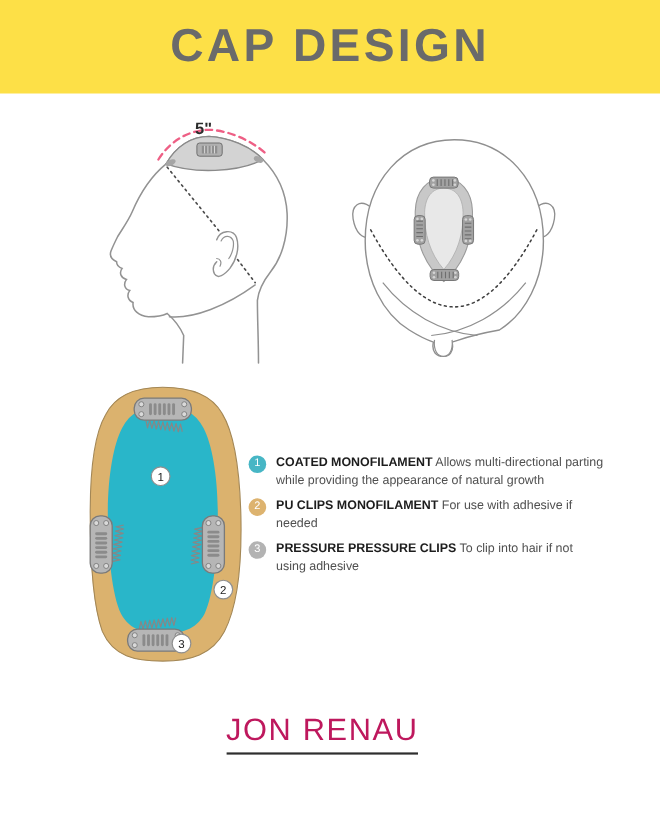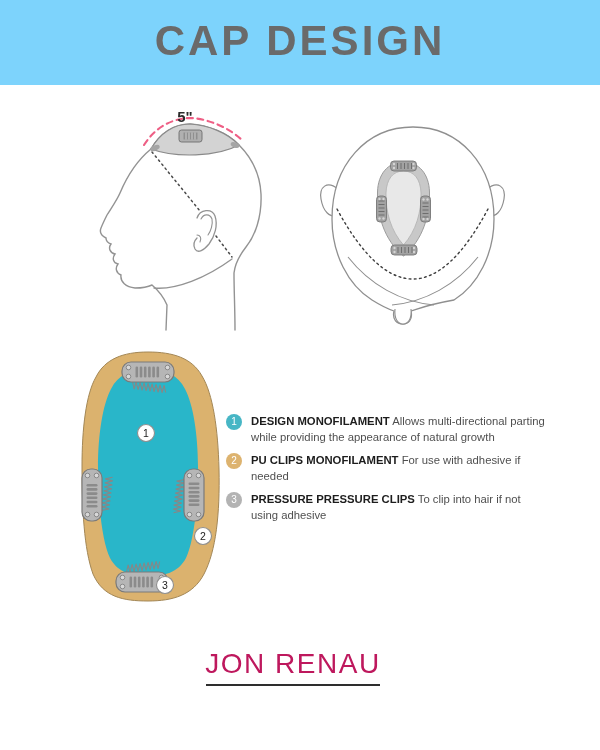--- a/index.html
+++ b/index.html
@@ -3,21 +3,21 @@
 <meta charset="utf-8">
 <style>
   html,body { margin:0; padding:0; background:#ffffff; }
   .page {
     position:relative; width:600px; height:750px; overflow:hidden;
     background:#ffffff; font-family:"Liberation Sans", sans-serif;
   }
   
   .header {
     position:absolute; left:0; top:0; width:600px; height:85px;
-    background:#7dd3fc; display:flex; align-items:center; justify-content:center;
+    background:#fde047; display:flex; align-items:center; justify-content:center;
   }
   .header h1 {
     margin:0; padding-bottom:4px; font-size:42px; font-weight:bold;
     letter-spacing:3px; color:#6a6a6a;
   }
   
   .fig { position:absolute; }
   #fig-side   { left:84px;  top:107px; }
   #fig-top    { left:315px; top:119px; }
   #fig-detail { left:78px;  top:349px; }
@@ -161,21 +161,21 @@
     <g>
       <circle cx="87" cy="236" r="8.5" fill="#ffffff" stroke="#8f8f8f" stroke-width="1.1"></circle>
       <text x="87" y="240" text-anchor="middle" font-size="10.5" fill="#222222">3</text>
     </g>
   </svg>
 
   <div class="legend">
     <div class="legend-item">
       <div class="lg-circle" style="background-color: rgb(71, 182, 197);">1</div>
       <div class="lg-text">
-        <span class="lg-term">DESIGN MONOFILAMENT</span>
+        <span class="lg-term">COATED MONOFILAMENT</span>
         <span>Allows multi-directional parting while providing the appearance of natural growth</span>
       </div>
     </div>
     <div class="legend-item">
       <div class="lg-circle" style="background-color: rgb(221, 179, 111);">2</div>
       <div class="lg-text">
         <span class="lg-term">PU CLIPS  MONOFILAMENT</span>
         <span>For use with adhesive if needed</span>
       </div>
     </div>

